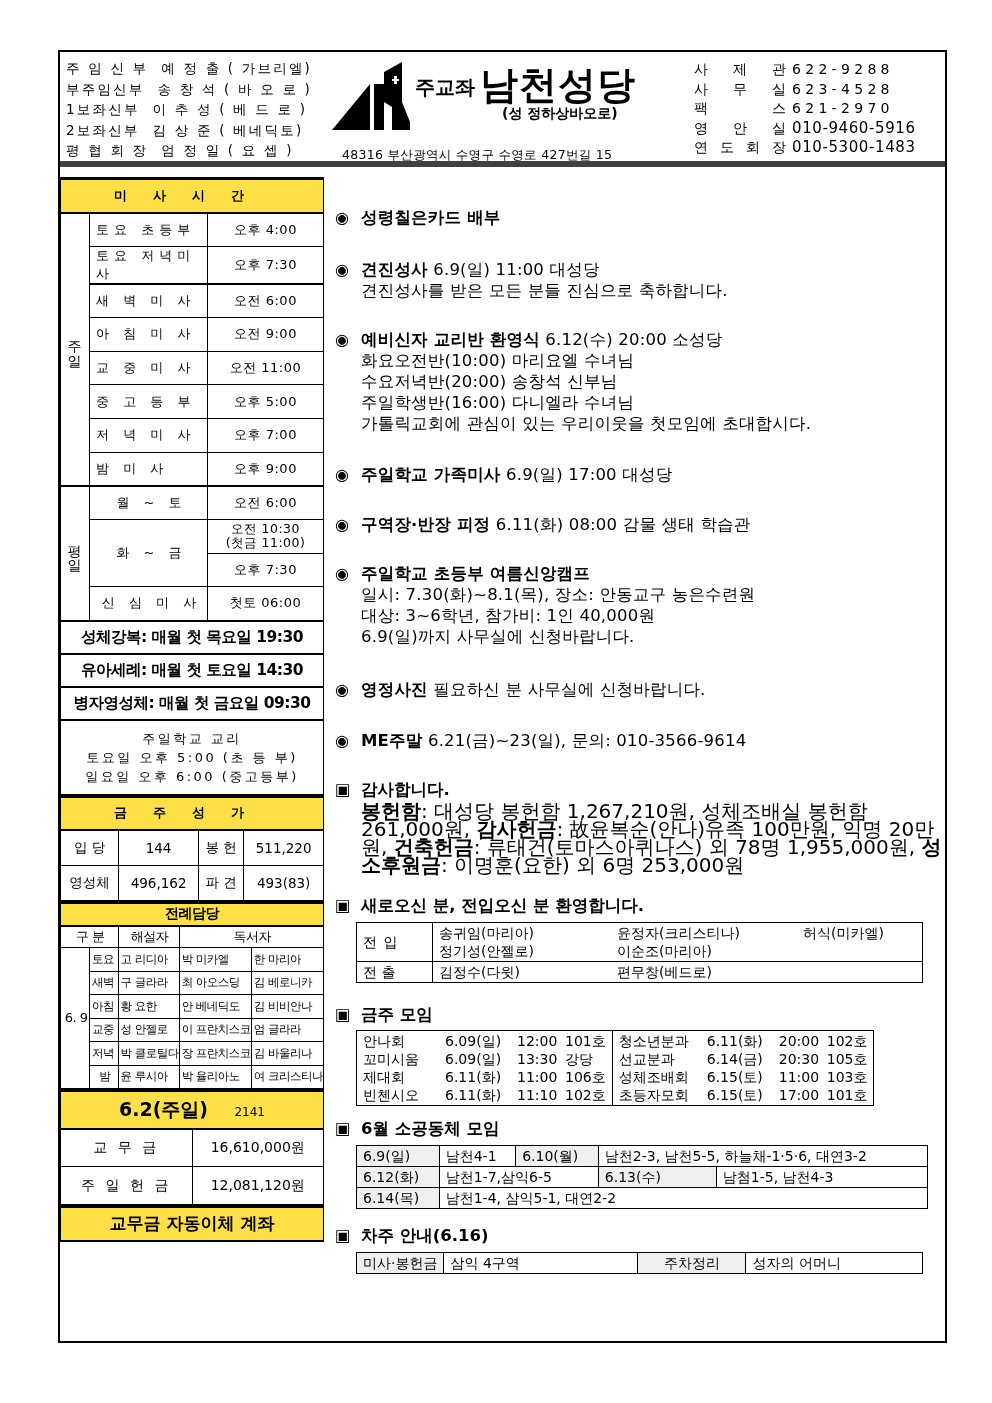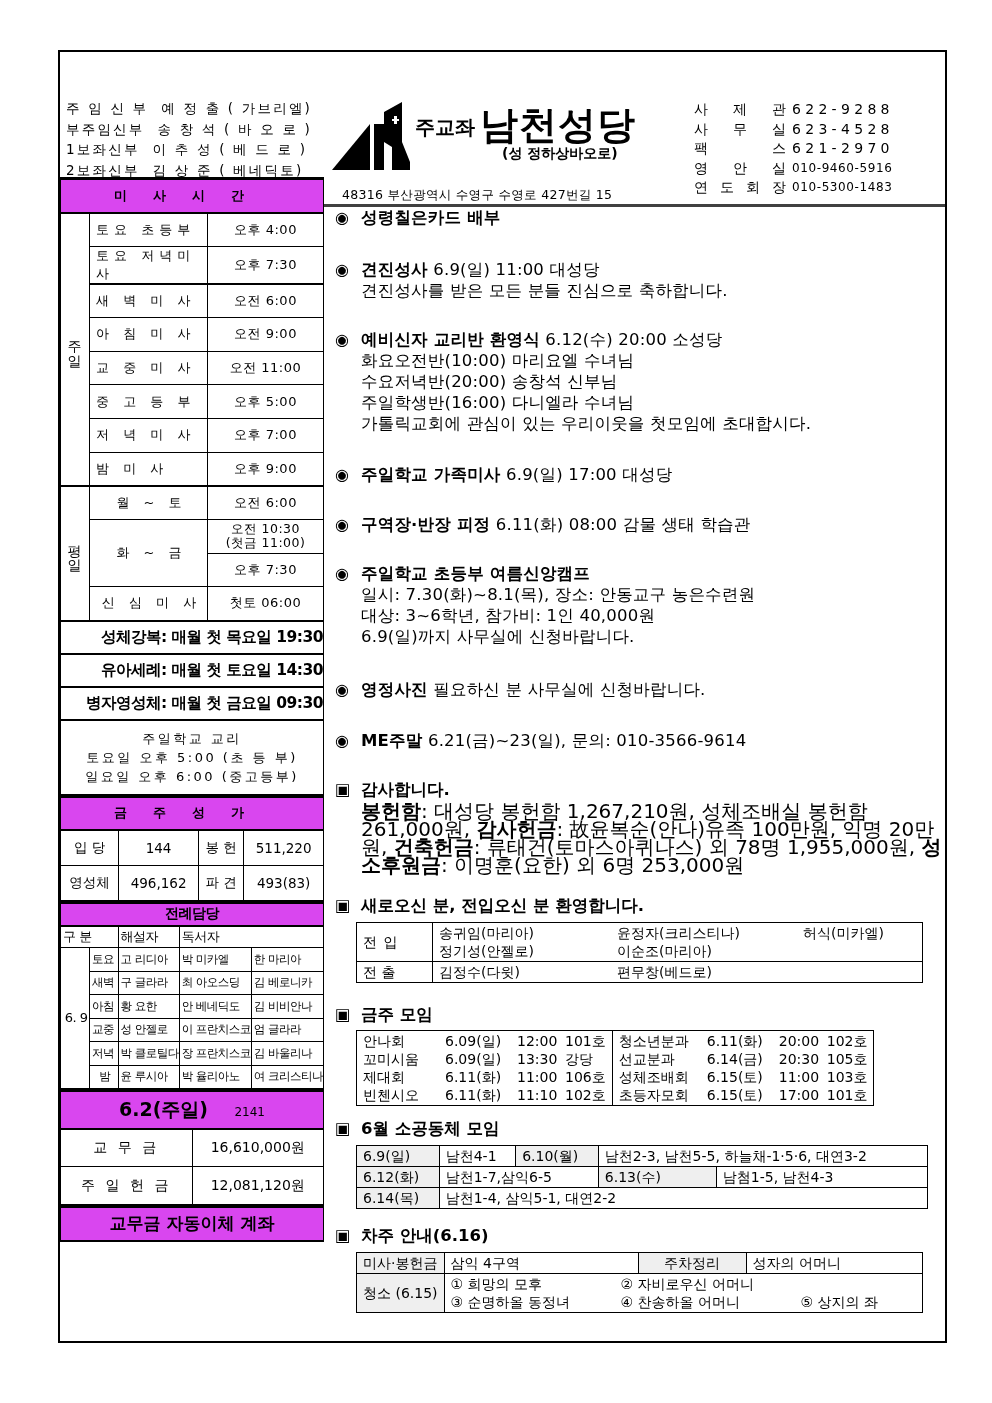--- a/index.html
+++ b/index.html
@@ -1,46 +1,46 @@
 <!DOCTYPE html>
 <html><head>
 <meta charset="utf-8">
 <style>
   * { box-sizing: border-box; margin: 0; padding: 0; }
   body { width: 992px; height: 1403px; background: #fff; font-family: "DejaVu Sans", sans-serif; color: #000; position: relative; }
   .page { position: absolute; left: 58px; top: 50px; width: 889px; height: 1293px; border: 2px solid #000; }
   
-  .header { position: absolute; left: 0; top: 0; width: 885px; height: 115px; border-bottom: 3px solid #404040; margin-top: 40px; }
+  .header { position: absolute; left: 0; top: 0; width: 885px; height: 115px; border-bottom: 6px solid #404040; }
   .staff { position: absolute; left: 6px; top: 6px; font-size: 13.5px; line-height: 20.5px; letter-spacing: 2.2px; }
   .staff div { white-space: nowrap; }
   .logo { position: absolute; left: 272px; top: 10px; width: 80px; height: 70px; }
   .church-name { position: absolute; left: 355px; top: 8px; white-space: nowrap; }
   .church-name .pre { font-size: 20px; font-weight: bold; vertical-align: 4px; }
   .church-name .main { font-size: 38px; font-weight: bold; letter-spacing: 1px; }
   .church-sub { position: absolute; left: 442px; top: 53px; font-size: 14px; font-weight: bold; }
   .address { position: absolute; left: 282px; top: 95px; font-size: 12.5px; letter-spacing: 0.3px; }
   .contacts { position: absolute; left: 634px; top: 8px; font-size: 14px; line-height: 19.5px; }
   .contacts .row { display: flex; white-space: nowrap; }
   .contacts .lab { width: 92px; display: flex; justify-content: space-between; margin-right: 6px; }
   .contacts .val { letter-spacing: 4.3px; }
-  .contacts .val.small { letter-spacing: 0.6px; font-size: 12px; }
+  .contacts .val.small { letter-spacing: 0.6px; font-size: 15px; }
   
   .left { position: absolute; left: 0; top: 125px; width: 264px; }
   .left table { border-collapse: collapse; width: 264px; }
   .left td { border: 1px solid #000; font-size: 13px; text-align: center; vertical-align: middle; }
-  .section-head { background: #d946ef; font-weight: bold; font-size: 19px; letter-spacing: 26px; height: 34px; border-top: 3px solid #000 !important; border-bottom: 2px solid #000 !important; margin-top: 28px; }
+  .section-head { background: #fde047; font-weight: bold; font-size: 19px; letter-spacing: 26px; height: 34px; border-top: 3px solid #000 !important; border-bottom: 2px solid #000 !important; margin-top: 28px; }
   .mass td { height: 33.7px; }
   .mass .side { width: 26px; font-size: 14px; line-height: 28px; }
   .mass .name { width: 118px; text-align: justify; letter-spacing: 5px; padding-left: 6px; text-align: left; }
   .mass .time { letter-spacing: 0.5px; font-size: 13px; }
-  .boldrow td { font-weight: bold; font-size: 15.5px; height: 33px; letter-spacing: -0.5px; border-top: 2px solid #000; text-align: right; }
+  .boldrow td { font-weight: bold; font-size: 15.5px; height: 33px; letter-spacing: -0.5px; border-top: 2px solid #000; }
   .school td { font-size: 13px; line-height: 19px; letter-spacing: 2.5px; padding: 8px 0; }
   .stat td { height: 35px; font-size: 13.5px; }
   .liturgy td { font-size: 11.5px; height: 23.5px; text-align: left; padding-left: 2px; letter-spacing: -0.5px; white-space: nowrap; }
-  .liturgy .hdr td { font-size: 13px; height: 22px; }
+  .liturgy .hdr td { text-align: center; font-size: 13px; height: 22px; }
   .finance td { height: 38px; font-size: 14px; }
   .account td { text-align: left; font-size: 13.5px; line-height: 19px; padding: 10px 6px 6px 10px; letter-spacing: 1px; }
   
   .right { position: absolute; left: 272px; top: 125px; width: 613px; }
   .notice { position: absolute; left: 3px; font-size: 16.5px; line-height: 21px; letter-spacing: 0.2px; }
   .notice .bullet { display: inline-block; width: 26px; font-size: 16px; }
   .notice b { font-weight: bold; }
   .notice .body { padding-left: 26px; white-space: nowrap; }
   .sqhead { position: absolute; left: 3px; font-size: 16.5px; font-weight: bold; }
   .sqhead .sq { display: inline-block; width: 26px; font-weight: normal; }
@@ -441,30 +441,16 @@
 
     <div class="sqhead" style="top:1048px"><span class="sq">▣</span><span>차주 안내(6.16)</span></div>
     <table class="rtable" style="top:1075px; width:567px;">
       <tbody>
           <tr>
             <td class="gray" style="width:84px">미사·봉헌금</td>
             <td style="width:194px">삼익 4구역</td>
             <td class="gray" style="width:108px; text-align:center">주차정리</td>
             <td>성자의 어머니</td>
           </tr>
-      <tr>
-            <td class="gray">청소 (6.15)</td>
-            <td colspan="3">
-        <div style="display:flex">
-                <span style="width:170px">① 희망의 모후</span>
-                <span>② 자비로우신 어머니</span>
-              </div>
-        <div style="display:flex">
-                <span style="width:170px">③ 순명하올 동정녀</span>
-                <span style="width:180px">④ 찬송하올 어머니</span>
-                <span>⑤ 상지의 좌</span>
-              </div>
-      </td>
-          </tr>
     </tbody>
       </table>
   </div>
 </div>
 
 </body></html>

